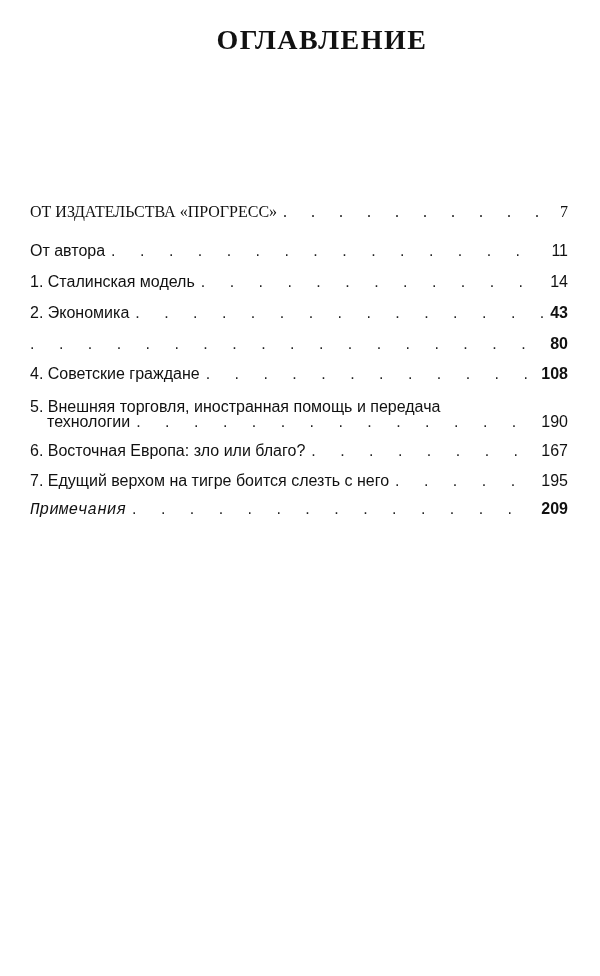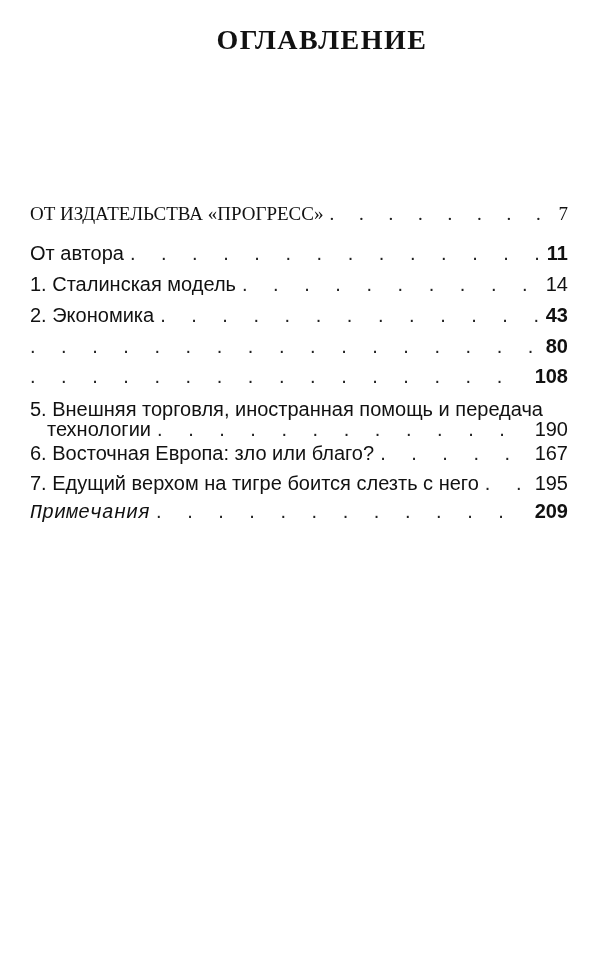--- a/index.html
+++ b/index.html
@@ -3,26 +3,26 @@
 <meta charset="utf-8">
 <style>
   html, body { margin: 0; padding: 0; background: #ffffff; }
   body { width: 600px; height: 976px; position: relative; overflow: hidden;
          font-family: "Liberation Serif", "DejaVu Serif", serif; color: #111; }
   .title { position: absolute; top: 24px; left: 0; width: 600px; text-align: center;
            font-family: "Liberation Serif", serif; font-weight: bold; font-size: 28px;
            letter-spacing: 1.5px; padding-left: 22px; }
   .toc { position: absolute; left: 30px; width: 538px; top: 0; }
   .row { position: absolute; left: 0; width: 538px; display: flex; align-items: baseline;
-         font-family: "Liberation Sans", "DejaVu Sans", sans-serif; font-size: 20px; }
+         font-family: "Liberation Sans", "DejaVu Sans", sans-serif; font-size: 16px; }
   .row .label { white-space: nowrap; padding-right: 6px; }
   .row .dots { flex: 1; overflow: hidden; white-space: nowrap; letter-spacing: 10px;
                color: #222; text-align: right; }
   .row .page { padding-left: 6px; text-align: right; font-weight: bold; }
-  .row.head { font-family: "Liberation Serif", serif; font-size: 19px; }
+  .row.head { font-family: "Liberation Serif", serif; font-size: 16px; }
   .row.head .page { font-weight: normal; }
   .row.italic .label { font-style: italic; font-family: Liberation Mono, monospace; }
   .row.two-line { flex-direction: column; align-items: stretch; }
   .row.two-line .first { white-space: nowrap; }
   .row.two-line .second { display: flex; align-items: center; padding-left: 17px; margin-top: -3px; }
 </style>
 </head>
 <body>
 
 <div class="title">ОГЛАВЛЕНИЕ</div>
@@ -31,41 +31,42 @@
 
   <div class="row head" style="top:203px">
     <span class="label">ОТ ИЗДАТЕЛЬСТВА «ПРОГРЕСС»</span>
     <span class="dots">. . . . . . . . . . . . . . . . . . . . . . . . . . . . . . . . .</span>
     <span class="page">7</span>
   </div>
 
   <div class="row" style="top:242px">
     <span class="label">От автора</span>
     <span class="dots">. . . . . . . . . . . . . . . . . . . . . . . . . . . . . . . . .</span>
-    <span class="page" style="font-weight:bold">11</span>
+    <span class="page" style="font-weight:normal">11</span>
   </div>
 
   <div class="row" style="top:273px">
     <span class="label">1. Сталинская модель</span>
     <span class="dots">. . . . . . . . . . . . . . . . . . . . . . . . . . . . . . . . .</span>
     <span class="page" style="font-weight:normal">14</span>
   </div>
 
   <div class="row" style="top:304px">
     <span class="label">2. Экономика</span>
     <span class="dots">. . . . . . . . . . . . . . . . . . . . . . . . . . . . . . . . .</span>
     <span class="page">43</span>
   </div>
 
   <div class="row" style="top:335px">
     <span class="dots">. . . . . . . . . . . . . . . . . . . . . . . . . . . . . . . . .</span>
     <span class="page">80</span>
   </div>
 
   <div class="row" style="top:365px">
+    <span class="label">4. Советские граждане</span>
     <span class="dots">. . . . . . . . . . . . . . . . . . . . . . . . . . . . . . . . .</span>
     <span class="page">108</span>
   </div>
 
   <div class="row two-line" style="top:398px">
     <span class="first">5. Внешняя торговля, иностранная помощь и передача</span>
     <div class="second">
       <span class="label">технологии</span>
       <span class="dots">. . . . . . . . . . . . . . . . . . . . . . . . . . . . . . . . .</span>
       <span class="page" style="font-weight:normal">190</span>

